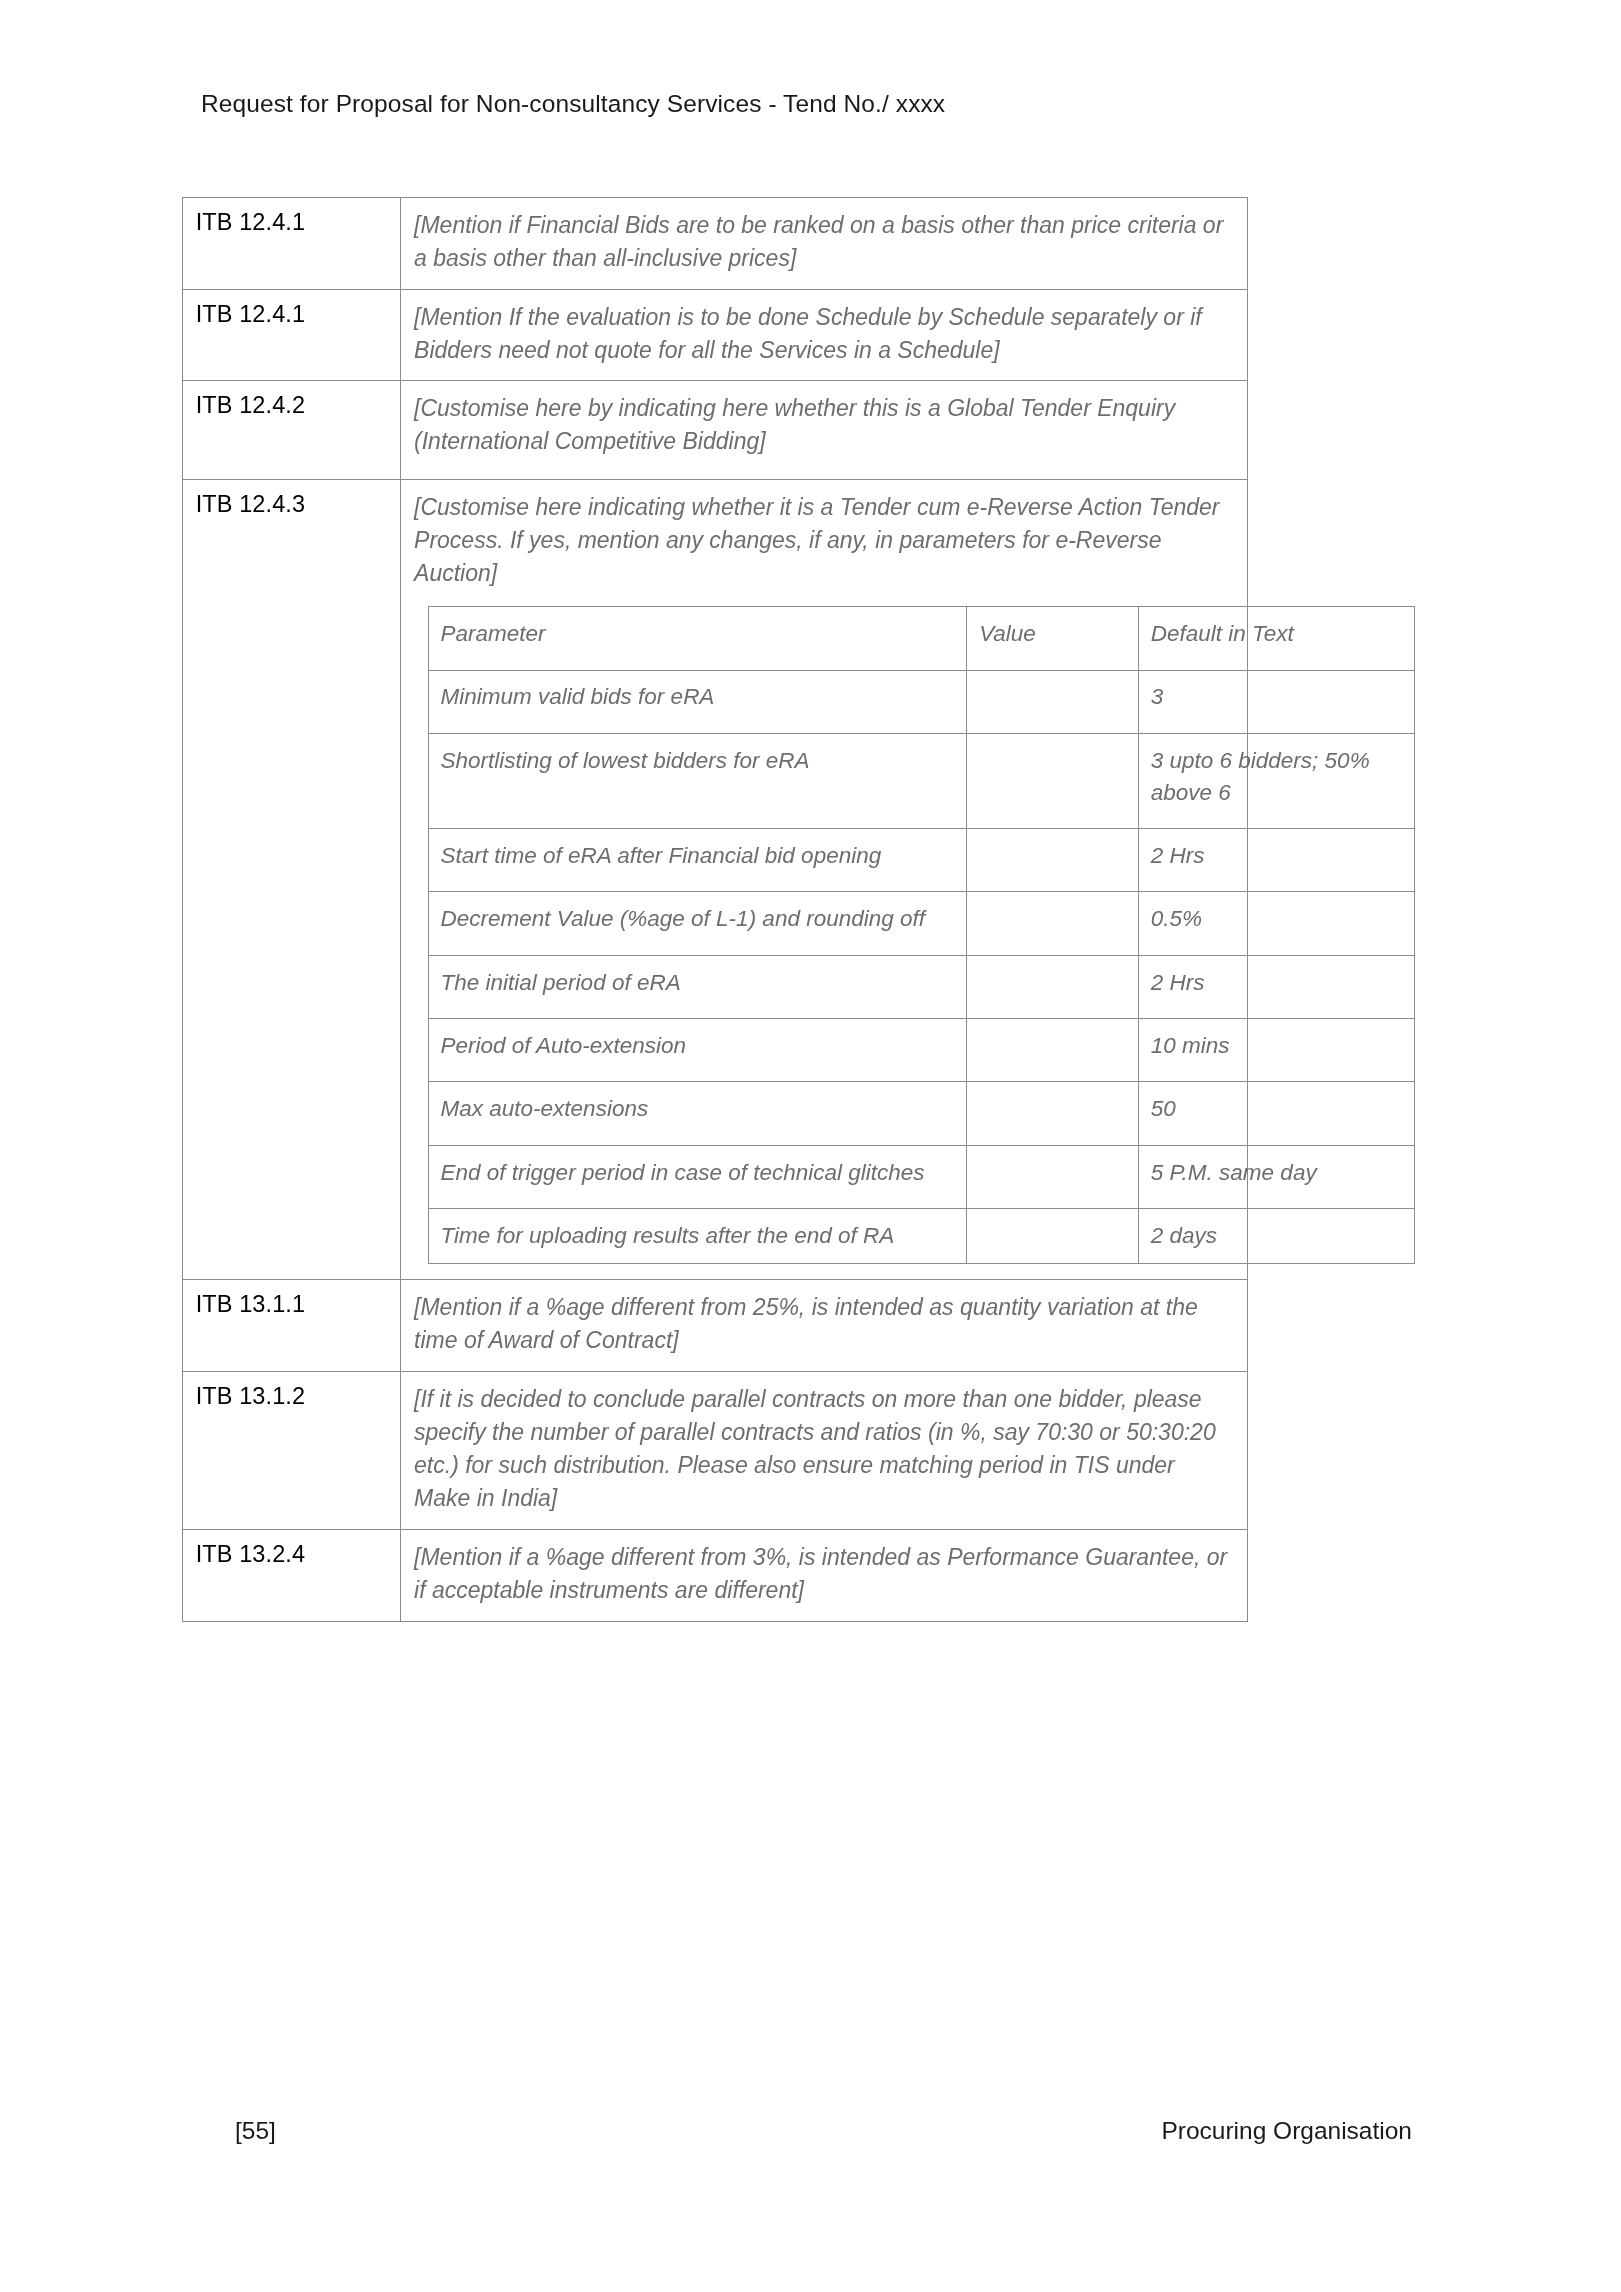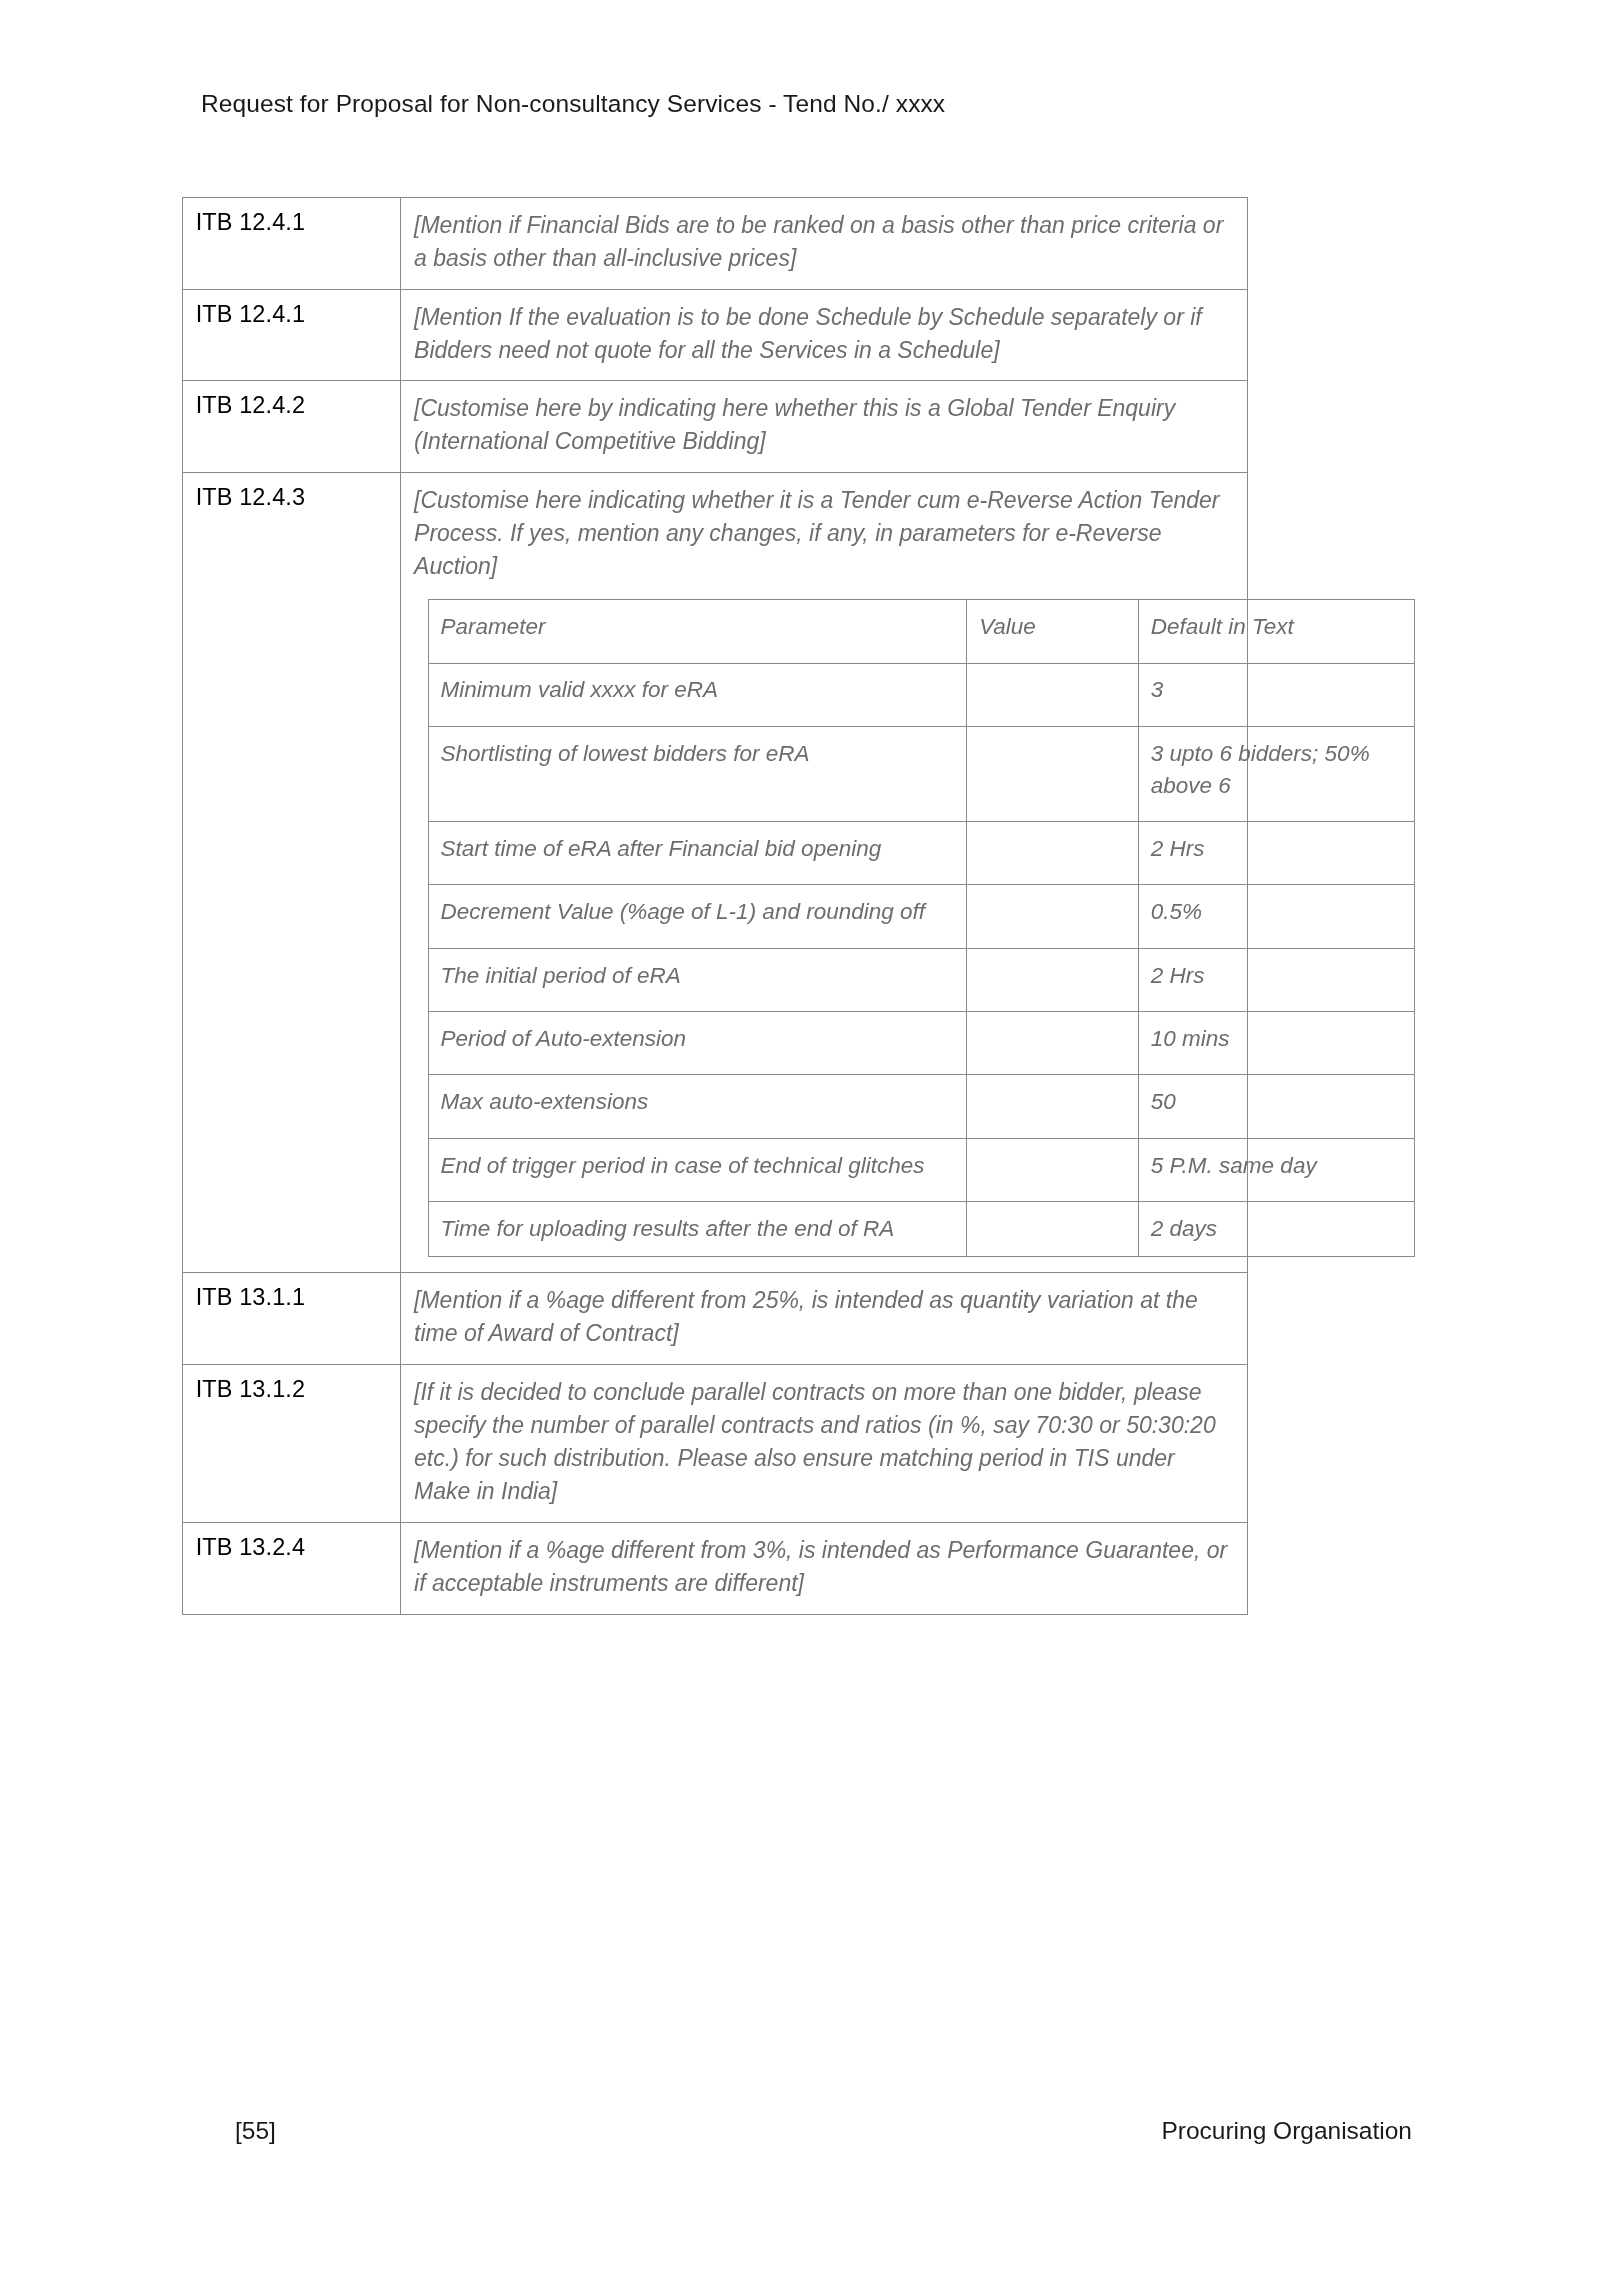--- a/index.html
+++ b/index.html
@@ -107,36 +107,36 @@
       <tr>
         <td class="clause">ITB 12.4.1</td>
         <td class="desc">[Mention if Financial Bids are to be ranked on a basis other than price criteria or a basis other than all-inclusive prices]</td>
       </tr>
       <tr>
         <td class="clause">ITB 12.4.1</td>
         <td class="desc">[Mention If the evaluation is to be done Schedule by Schedule separately or if Bidders need not quote for all the Services in a Schedule]</td>
       </tr>
       <tr>
         <td class="clause">ITB 12.4.2</td>
-        <td class="desc" style="padding-bottom:14px;">[Customise here by indicating here whether this is a Global Tender Enquiry (International Competitive Bidding]</td>
+        <td class="desc" style="padding-bottom:21px;">[Customise here by indicating here whether this is a Global Tender Enquiry (International Competitive Bidding]</td>
       </tr>
       <tr>
         <td class="clause">ITB 12.4.3</td>
         <td class="desc">
           <div>[Customise here indicating whether it is a Tender cum e-Reverse Action Tender Process. If yes, mention any changes, if any, in parameters for e-Reverse Auction]</div>
           <div class="era-wrap">
             <table class="era">
               <tbody>
                 <tr>
                   <td class="c0">Parameter</td>
                   <td class="c1">Value</td>
                   <td class="c2">Default in Text</td>
                 </tr>
                 <tr>
-                  <td class="c0">Minimum valid xxxx for eRA</td>
+                  <td class="c0">Minimum valid bids for eRA</td>
                   <td class="c1"></td>
                   <td class="c2">3</td>
                 </tr>
                 <tr>
                   <td class="c0">Shortlisting of lowest bidders for eRA</td>
                   <td class="c1"></td>
                   <td class="c2">3 upto 6 bidders; 50% above 6</td>
                 </tr>
                 <tr>
                   <td class="c0">Start time of eRA after Financial bid opening</td>

